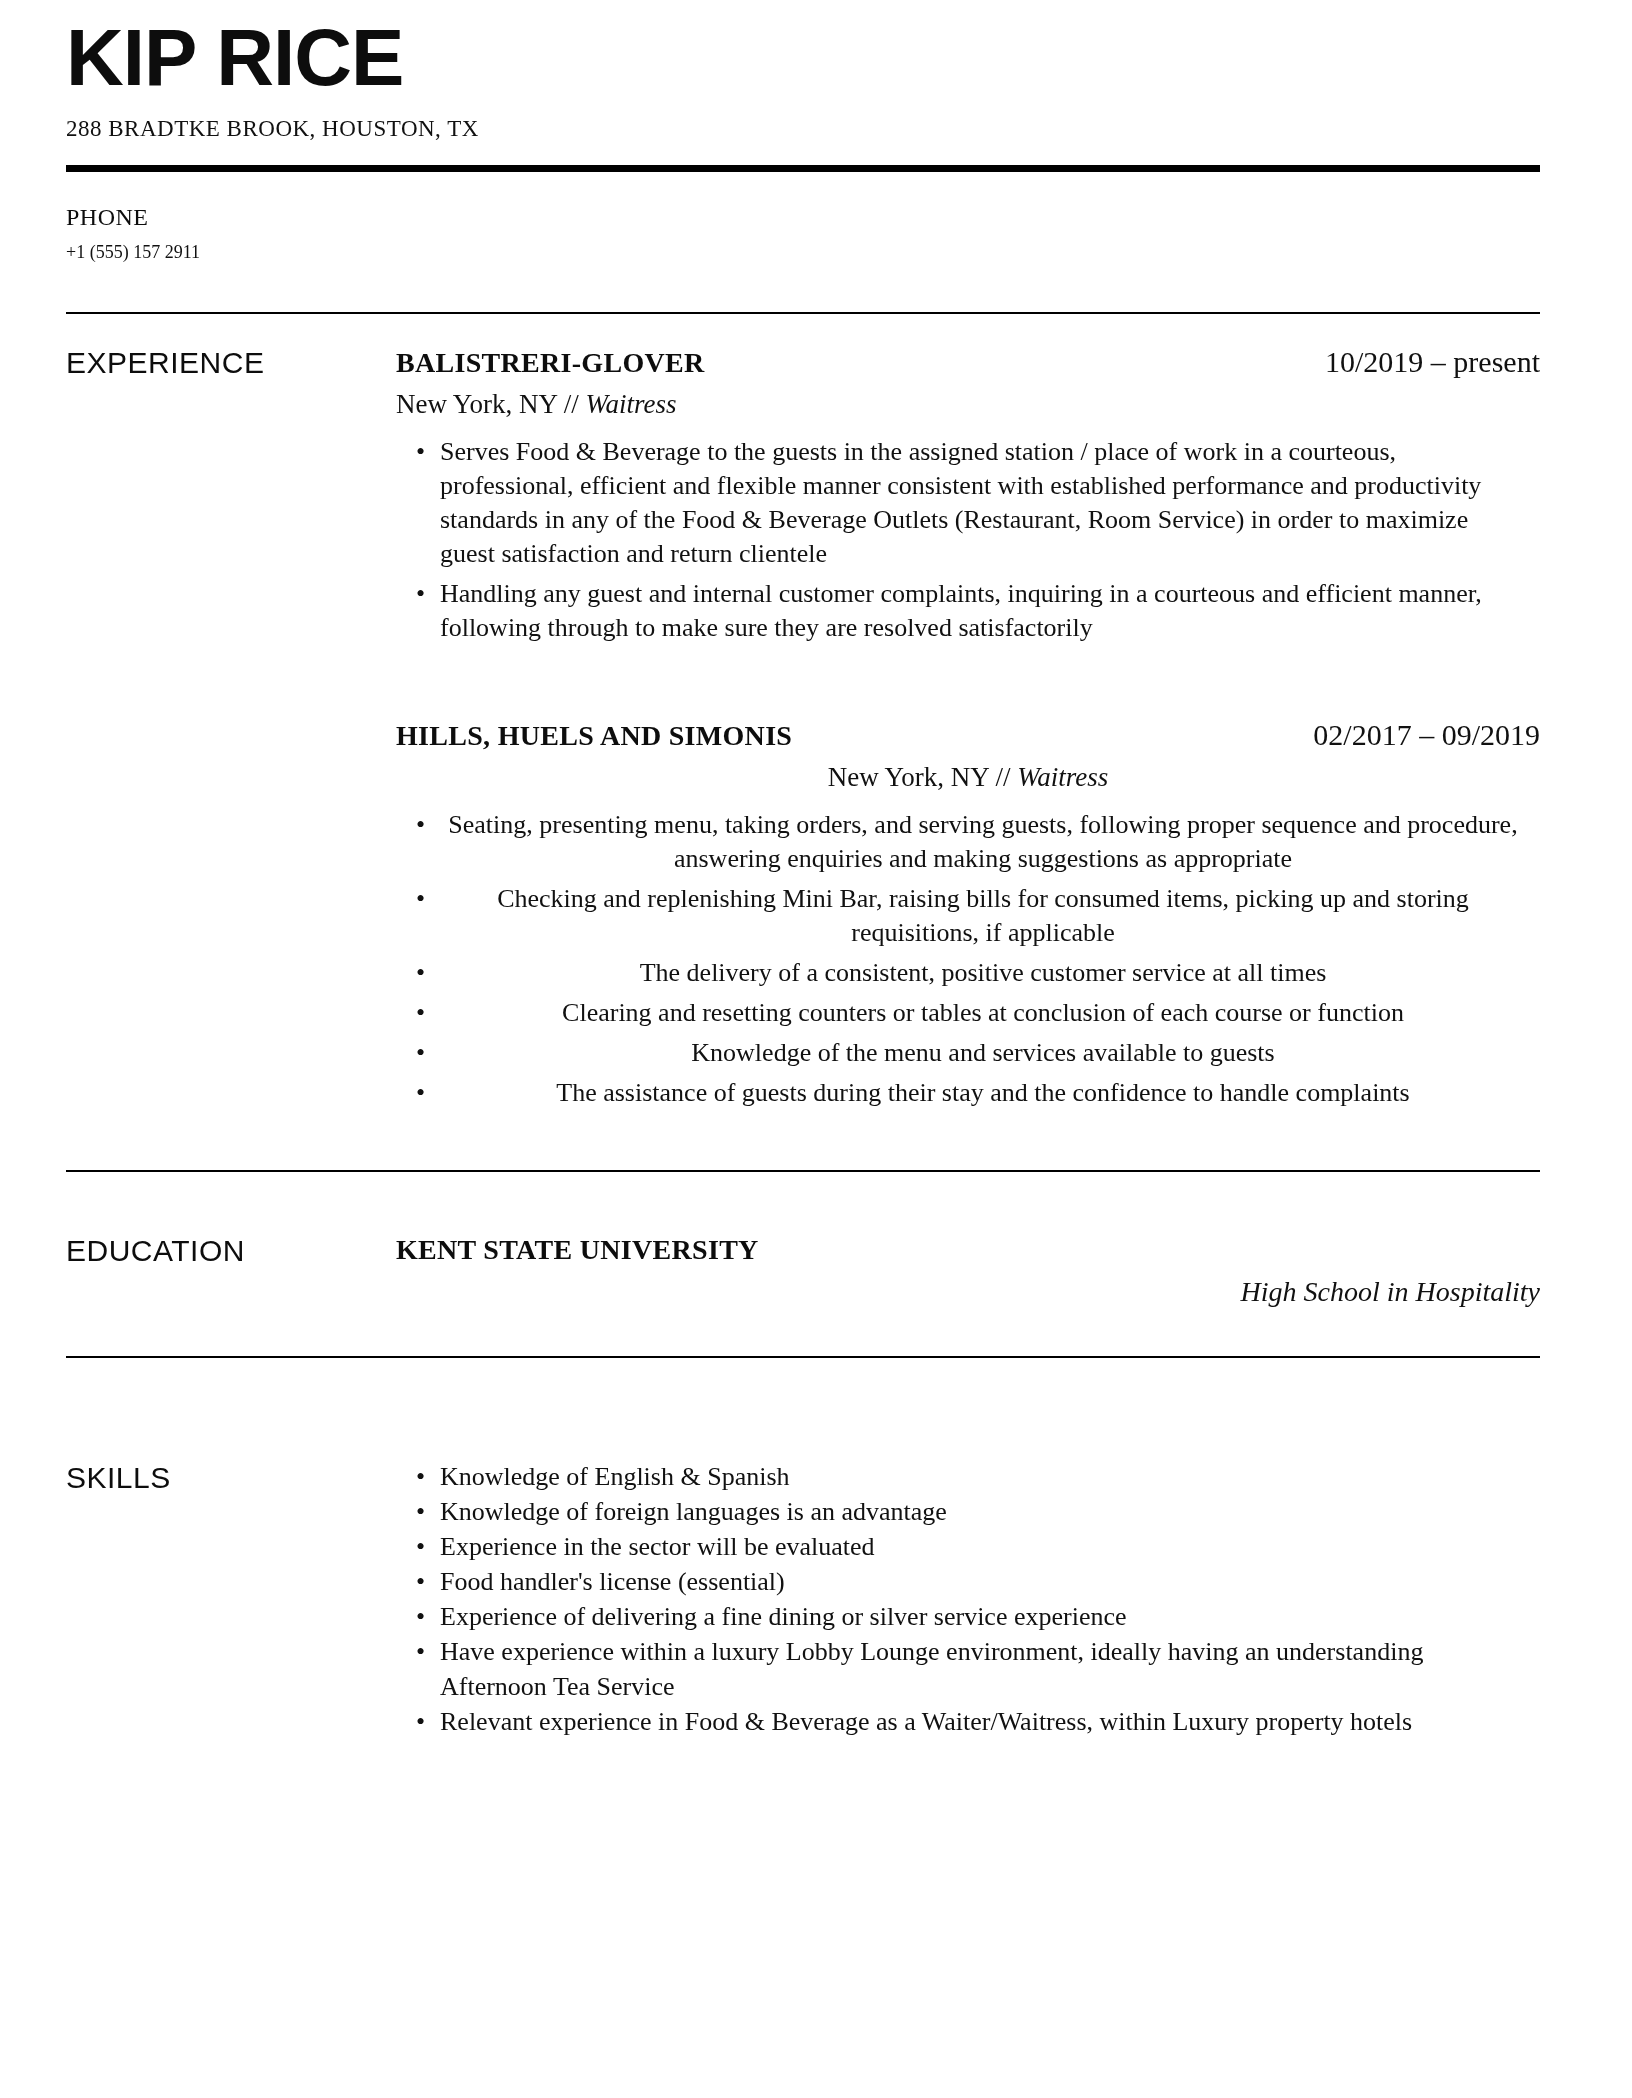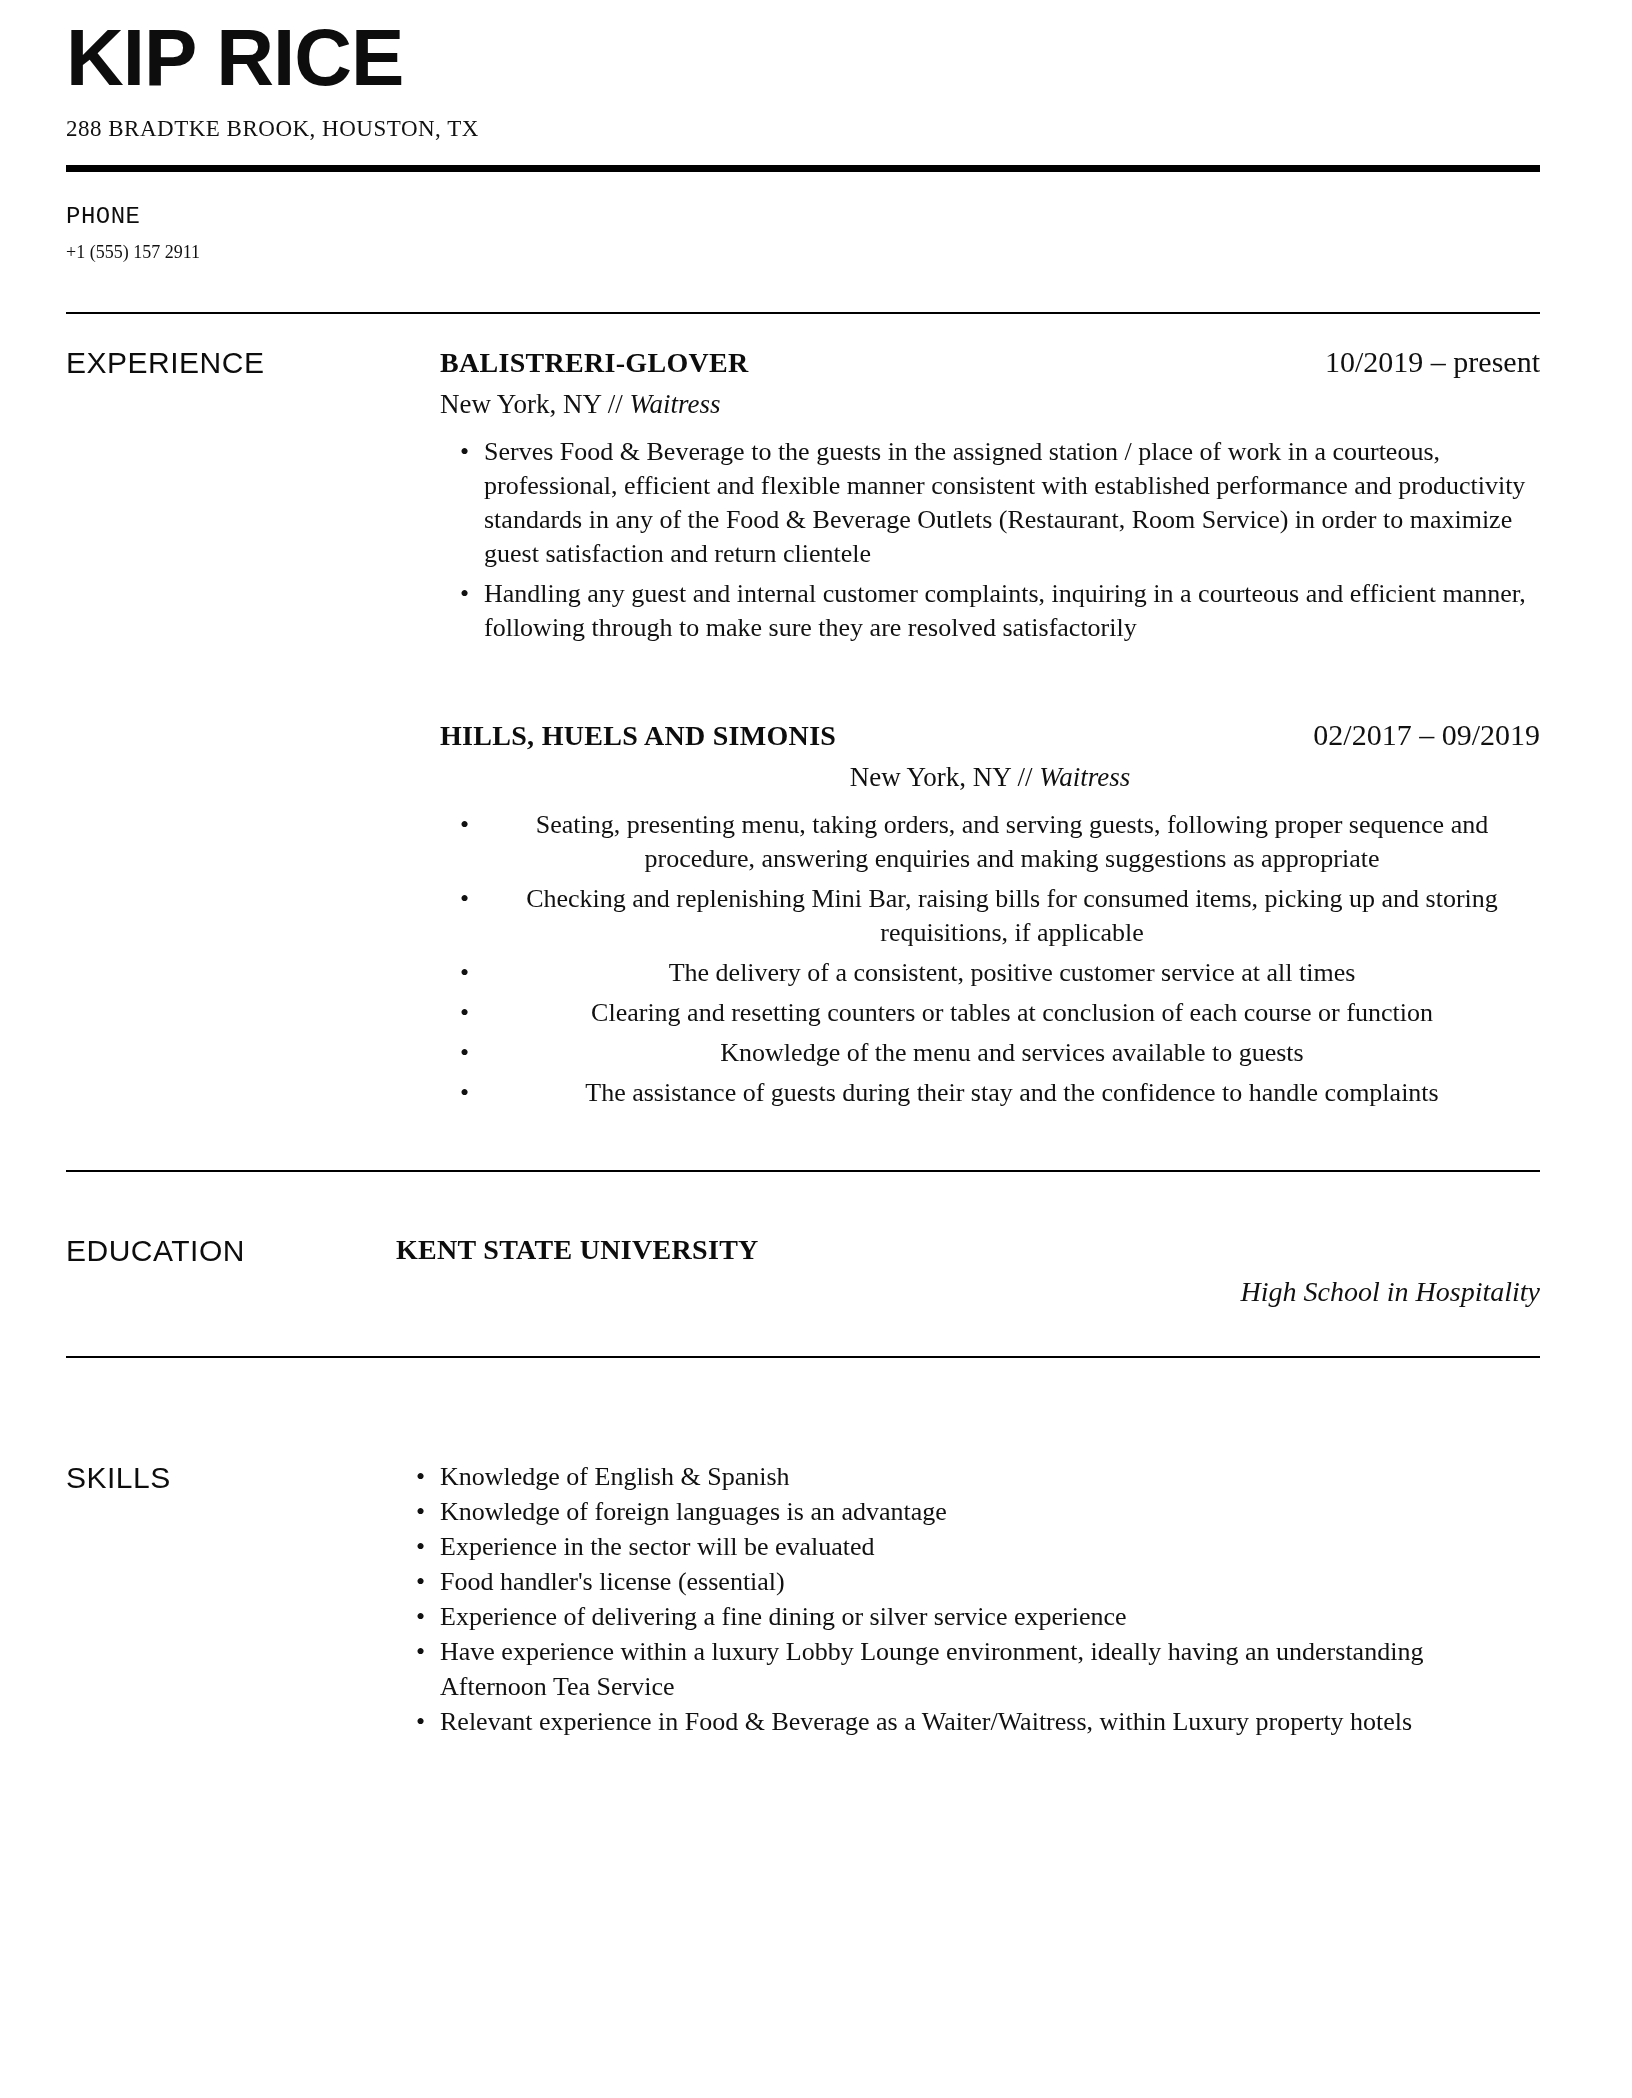--- a/index.html
+++ b/index.html
@@ -32,21 +32,21 @@
     letter-spacing: 0.5px;
     color: #111;
   }
   .rule-thick {
     margin-top: 22px;
     height: 7px;
     background: #000;
   }
   .contact { margin-top: 30px; }
   .contact-label {
-    font-family: Liberation Mono, monospace;
+    font-family: Liberation Serif, serif;
     font-size: 24px;
     line-height: 30px;
     letter-spacing: 0.5px;
     color: #0d0d0d;
   }
   .contact-value {
     margin-top: 4px;
     font-size: 18px;
     line-height: 32px;
     color: #111;
@@ -63,21 +63,21 @@
     display: grid;
     grid-template-columns: 330px 1fr;
   }
   .section-label {
     font-family: "Liberation Sans", "DejaVu Sans", sans-serif;
     font-size: 30px;
     line-height: 38px;
     letter-spacing: 0.5px;
     color: #0d0d0d;
   }
-  .sec-experience { padding-top: 30px; padding-bottom: 54px; gap: 44px; }
+  .sec-experience { padding-top: 30px; padding-bottom: 54px; }
   .sec-education  { padding-top: 60px; padding-bottom: 46px; }
   .sec-skills     { padding-top: 64px; margin-top: 37px; }
 
   
   .job + .job { margin-top: 72px; text-align: center; }
   .job-head {
     display: flex;
     justify-content: space-between;
     align-items: baseline;
   }

